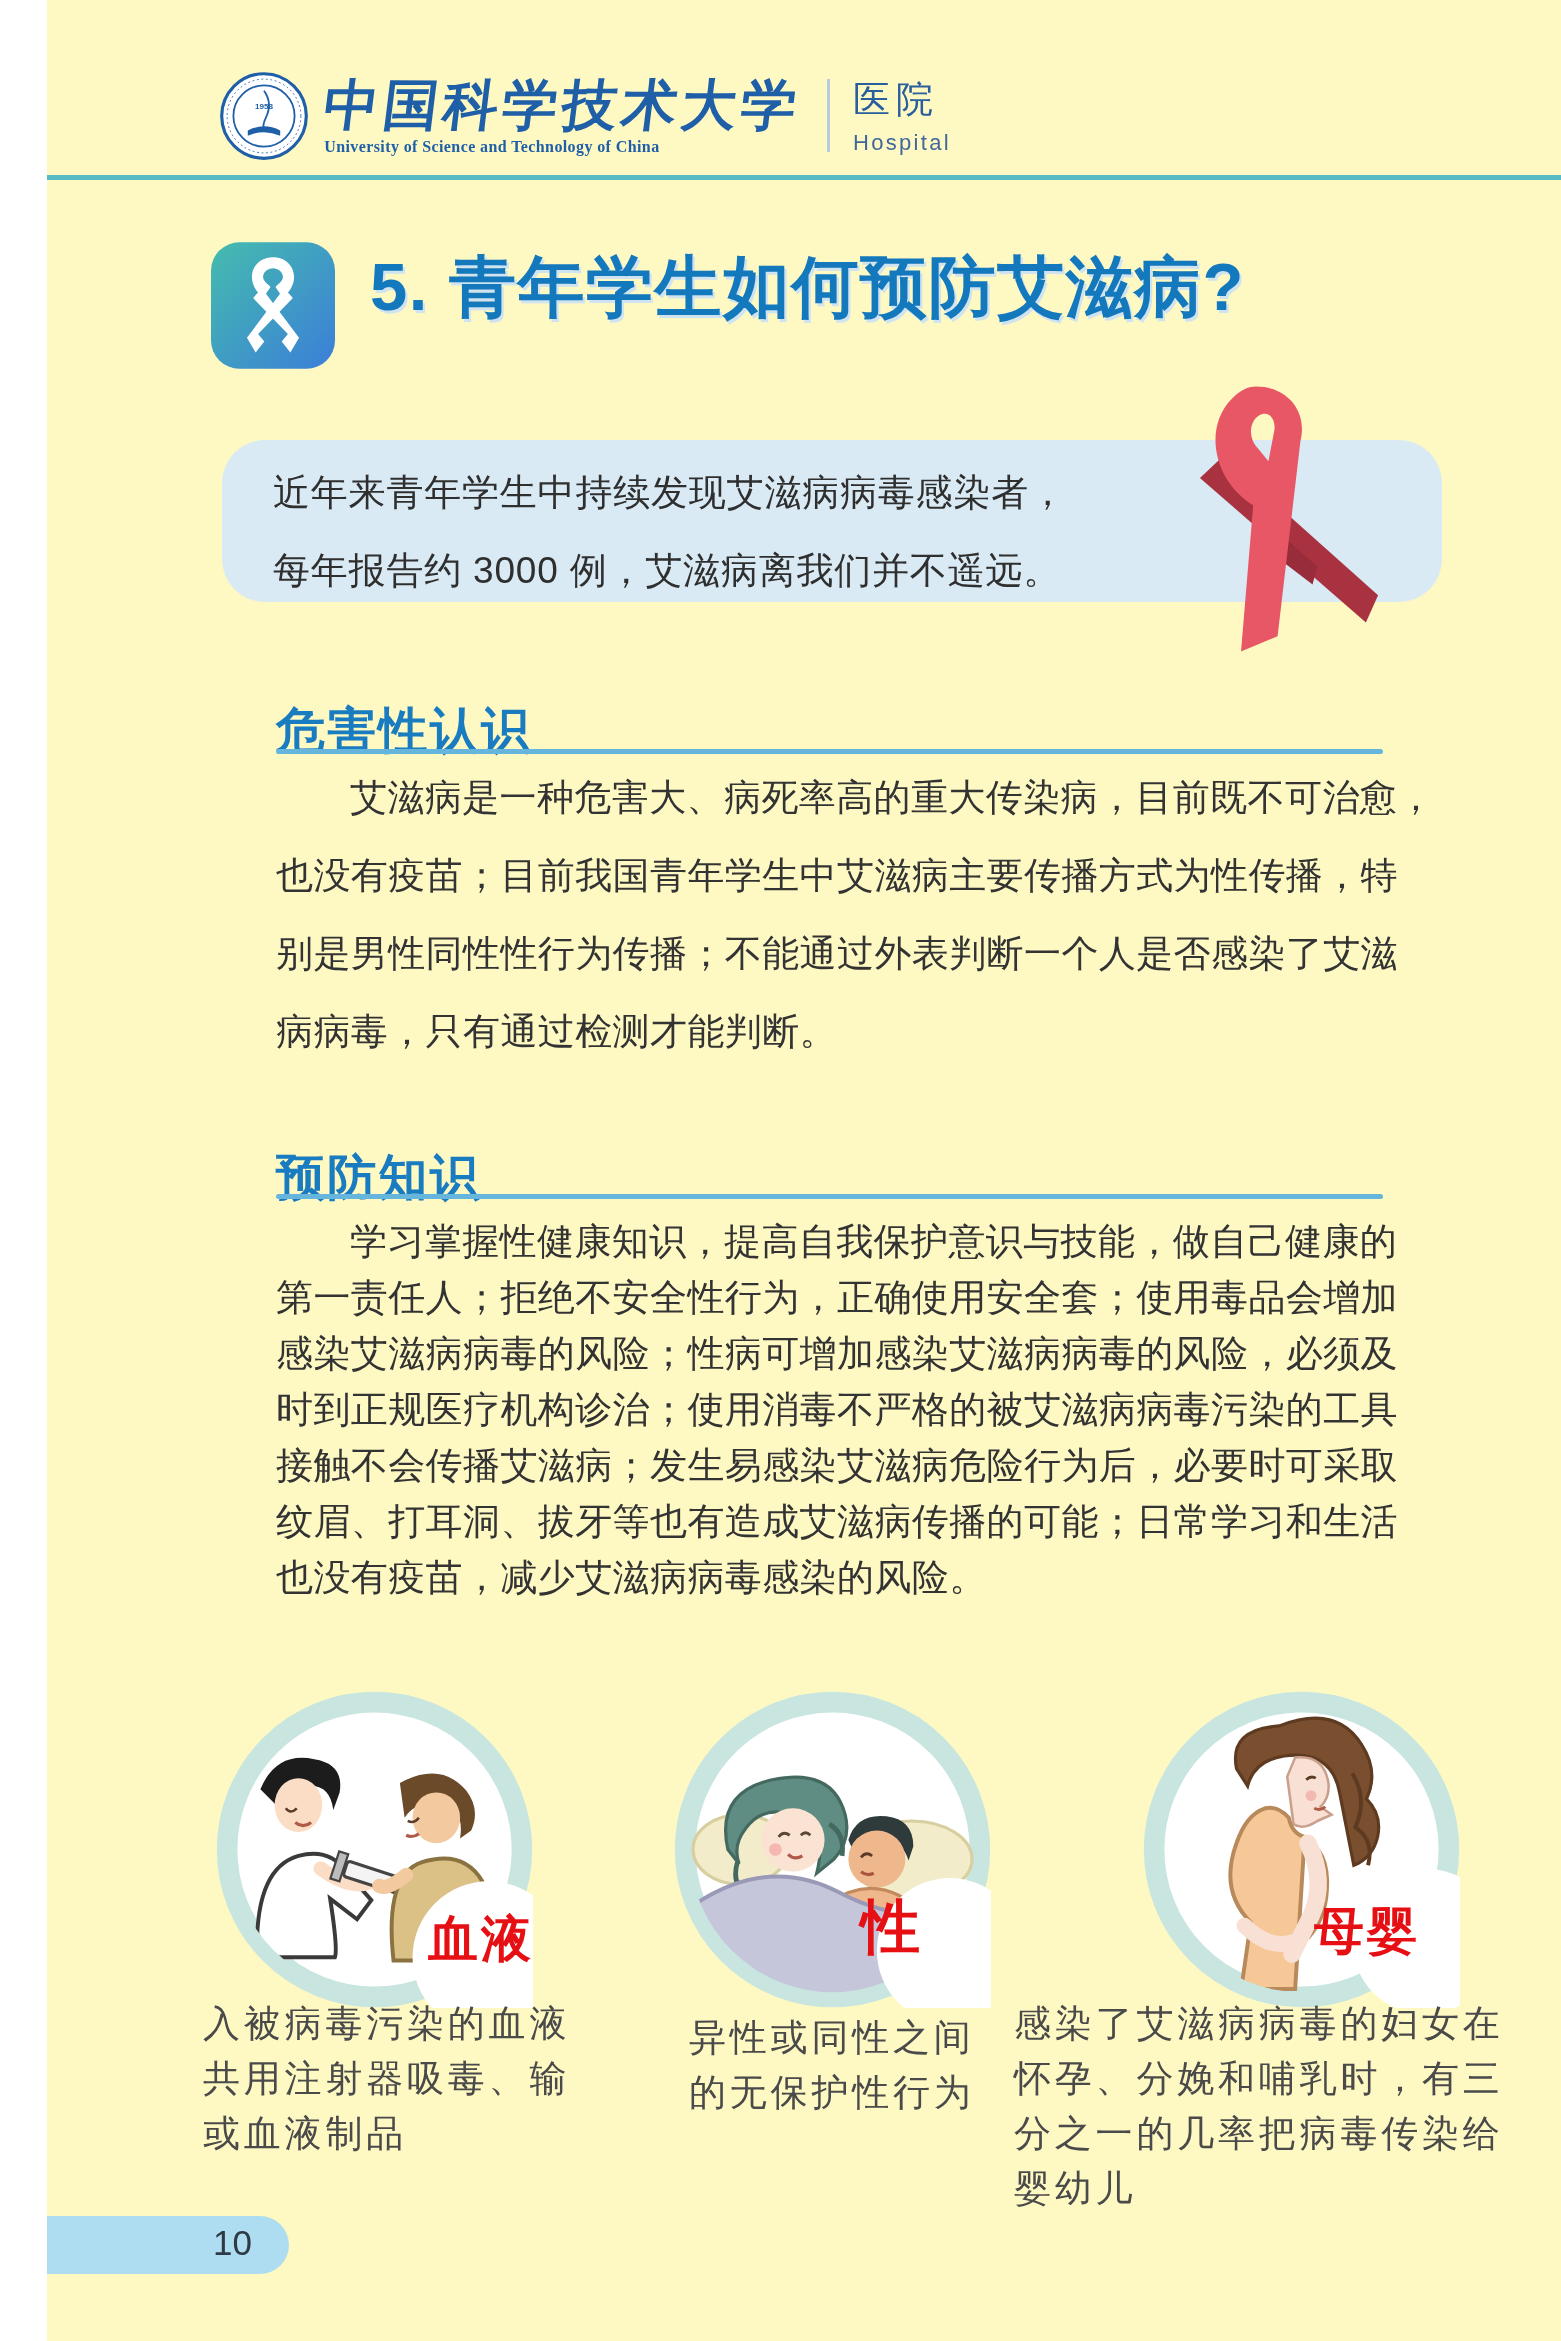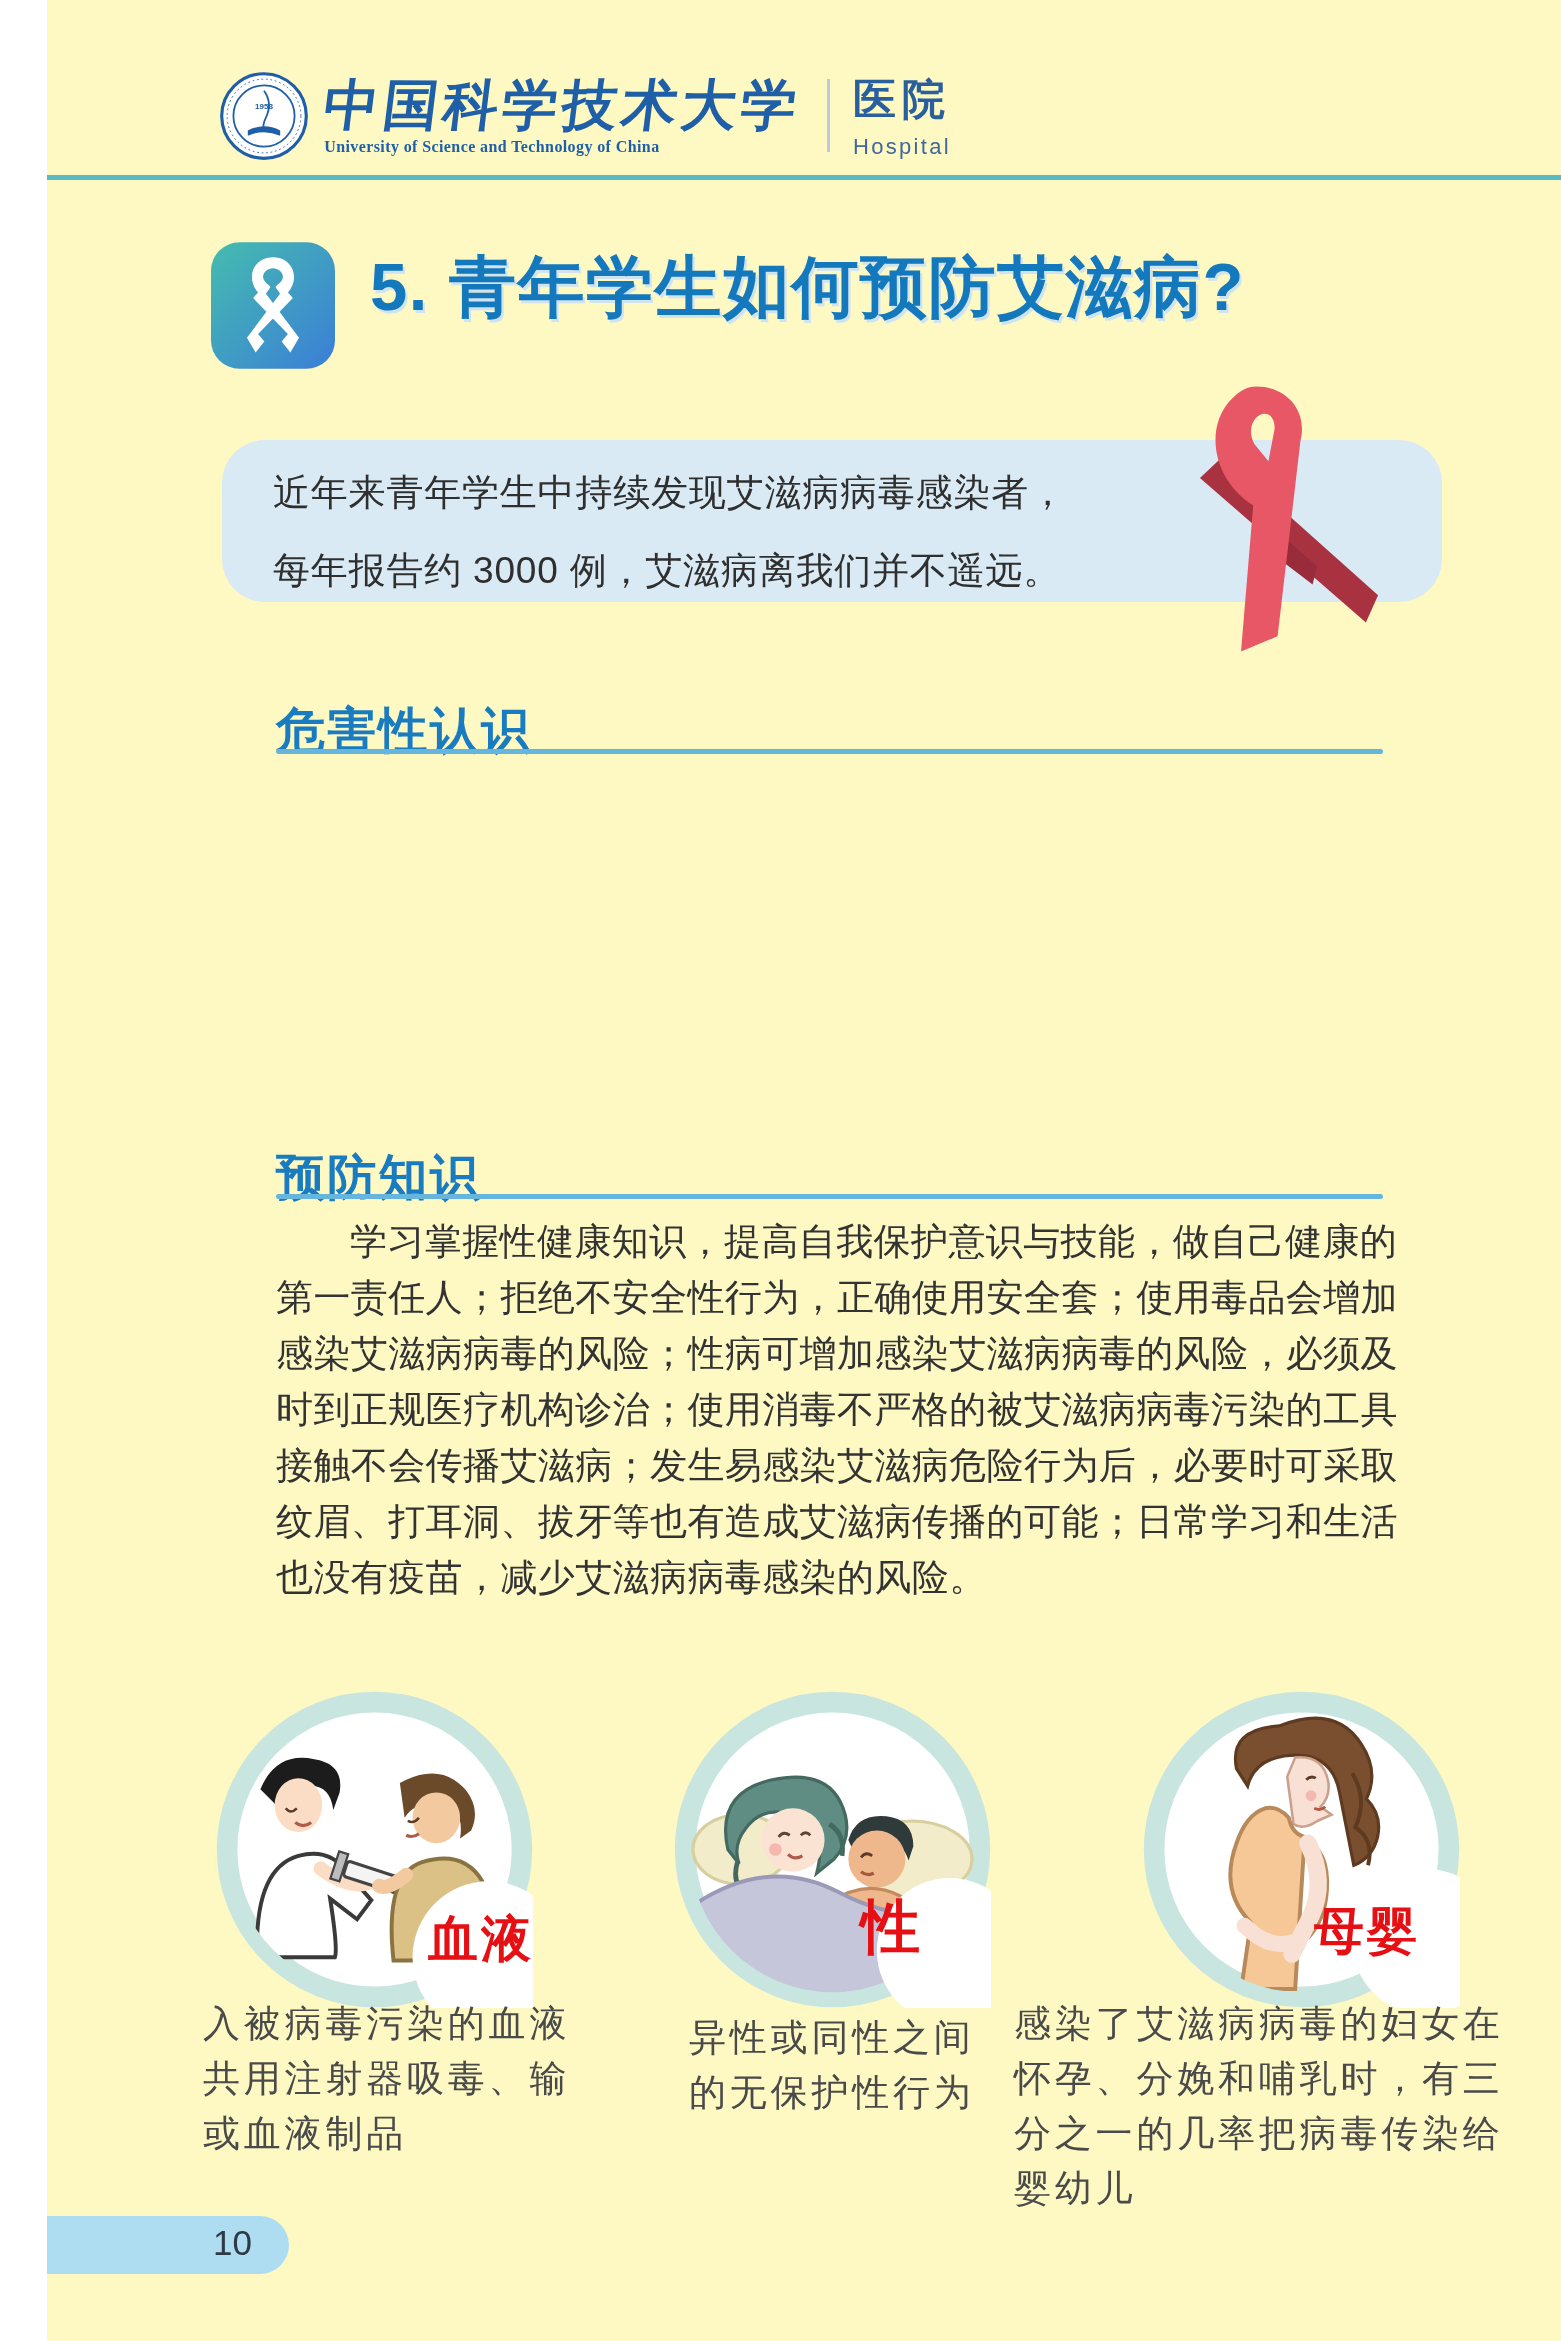--- a/index.html
+++ b/index.html
@@ -8,21 +8,21 @@
 
   
   .header{position:absolute;left:172px;top:66px;height:99px;display:flex;align-items:center;}
   .seal{width:90px;height:90px;flex:0 0 auto;}
   .brand-text{margin-left:15.2px;}
   .brand-cn{font-family:"Liberation Serif",serif;font-weight:bold;font-size:55px;line-height:59px;
             color:#1f5fa8;letter-spacing:4.6px;transform:skewX(-7deg);}
   .brand-en{font-family:"Liberation Serif",serif;font-weight:bold;font-size:16px;color:#1f5fa8;
             margin-top:3px;letter-spacing:0.4px;}
   .hdr-divider{width:3px;height:73px;background:#b9cbdc;margin:0 23px 0 26px;}
-  .dept-cn{font-size:43px;color:#2a5f9e;letter-spacing:6.1px;font-weight:700;}
+  .dept-cn{font-size:37px;color:#2a5f9e;letter-spacing:6.1px;font-weight:400;}
   .dept-en{font-size:22px;color:#41679c;margin-top:4.6px;letter-spacing:2.3px;}
   .teal-rule{position:absolute;left:0;top:175px;width:1561px;height:4.6px;background:#58bac2;}
 
   
   .title-row{position:absolute;left:164px;top:242px;display:flex;}
   .title-icon{width:124px;height:127px;flex:0 0 auto;}
   .page-title{margin:0 0 0 35px;font-size:67px;font-weight:800;color:#1478bd;letter-spacing:1.5px;
               text-shadow:2.3px 3px 0 #cfe3f1;white-space:nowrap;}
 
   
@@ -106,20 +106,26 @@
   <div class="intro-line l2">每年报告约 3000 例，艾滋病离我们并不遥远。</div>
   <svg class="red-ribbon" viewBox="0 0 262 352">
     <path d="M14 122 L44 94 L248 276 L232 312 Z" fill="#a93240"></path>
     <path d="M120 196 L168 238 L162 262 L112 224 Z" fill="#992c3a"></path>
     <path fill="#e85766" fill-rule="evenodd" d="M88 2 C128 2 156 34 146 74 L116 330 L68 350 L84 158 C32 126 18 56 56 18 C66 8 76 2 88 2 Z
          M96 38 C82 42 76 62 86 78 L104 100 L112 58 C113 45 106 36 96 38 Z"></path>
   </svg>
 
   <h2 class="sec-heading" style="left:229px;top:657px;">危害性认识</h2>
   <div class="sec-rule" style="top:749px;"></div>
+  <div class="para harm" style="top:759px;">
+    <div class="pline indent">艾滋病是一种危害大、病死率高的重大传染病，目前既不可治愈，</div>
+    <div class="pline">也没有疫苗；目前我国青年学生中艾滋病主要传播方式为性传播，特</div>
+    <div class="pline">别是男性同性性行为传播；不能通过外表判断一个人是否感染了艾滋</div>
+    <div class="pline">病病毒，只有通过检测才能判断。</div>
+  </div>
 
   <h2 class="sec-heading" style="left:229px;top:1104px;">预防知识</h2>
   <div class="sec-rule" style="top:1194px;"></div>
   <div class="para prevention" style="top:1214px;">
     <div class="pline indent">学习掌握性健康知识，提高自我保护意识与技能，做自己健康的</div>
     <div class="pline">第一责任人；拒绝不安全性行为，正确使用安全套；使用毒品会增加</div>
     <div class="pline">感染艾滋病病毒的风险；性病可增加感染艾滋病病毒的风险，必须及</div>
     <div class="pline">时到正规医疗机构诊治；使用消毒不严格的被艾滋病病毒污染的工具</div>
     <div class="pline">接触不会传播艾滋病；发生易感染艾滋病危险行为后，必要时可采取</div>
     <div class="pline">纹眉、打耳洞、拔牙等也有造成艾滋病传播的可能；日常学习和生活</div>

